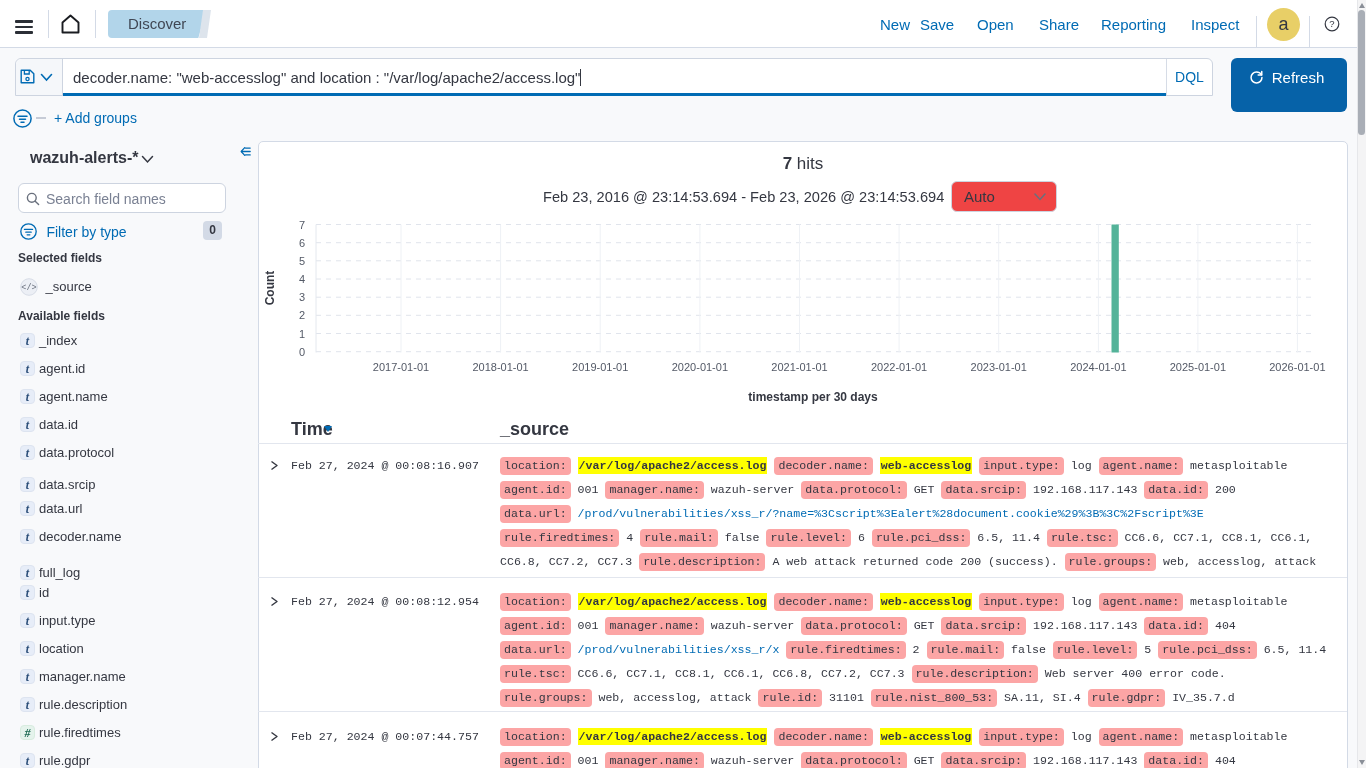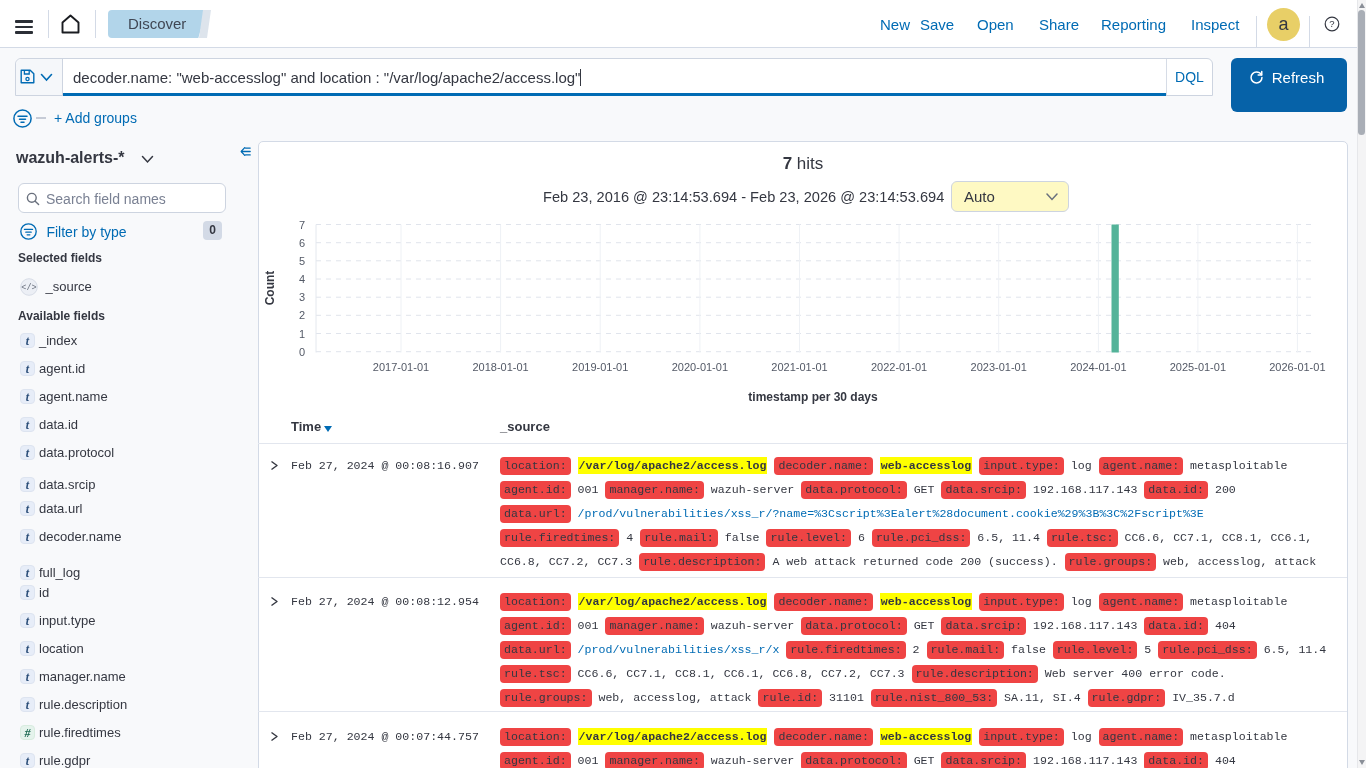--- a/index.html
+++ b/index.html
@@ -24,43 +24,43 @@
   #querytext { position:absolute; left:9px; top:0; height:36px; line-height:37px; font-size:15px; color:#343741; white-space:pre; }
   #bluebar { position:absolute; left:47px; right:46px; bottom:-1px; height:3px; background:#006bb4; }
   #dqlseg { position:absolute; right:0; top:0; width:46px; height:36px; border-left:1px solid #d6dce6; line-height:37px; text-align:center; color:#006bb4; font-size:14px; }
   #refreshbtn { position:absolute; left:1231px; top:58px; width:116px; height:54px; background:#0662a8; border-radius:6px; color:#fff; font-size:15px; text-align:center; line-height:39px; }
 
   
   #filterrow { position:absolute; left:12px; top:108px; height:20px; }
 
   
   #sidebar { position:absolute; left:0; top:141px; width:258px; }
-  #idxtitle { position:absolute; left:16px; top:8px; font-size:16px; font-weight:700; color:#343741; }
+  #idxtitle { position:absolute; left:30px; top:8px; font-size:16px; font-weight:700; color:#343741; }
   #fieldsearch { position:absolute; left:18px; top:42px; width:208px; height:30px; border:1px solid #cdd4e0; border-radius:6px; background:#fff; }
   #fieldsearch span { position:absolute; left:27px; top:0; line-height:30px; font-size:14px; color:#7a8193; }
   .sideheading { position:absolute; left:18px; font-size:12px; font-weight:700; color:#343741; }
   .fielditem { position:absolute; left:20px; height:18px; }
   .fbadge { display:inline-block; width:15px; height:15px; border-radius:4px; background:#e7edf8; border:1px solid #dde4f0; color:#2a4d78; text-align:center; line-height:15px; font-size:12px; font-style:italic; font-weight:700; font-family:"Liberation Serif",serif; vertical-align:middle; }
   .fbadge.num { background:#e5f3ec; border-color:#d8ecdf; color:#1e6b54; }
   .fname { display:inline-block; margin-left:4px; font-size:13px; color:#343741; vertical-align:middle; }
 
   
   #panel { position:absolute; left:258px; top:141px; width:1090px; height:700px; background:#fff; border:1px solid #d3dae6; border-radius:5px; }
   #hits { position:absolute; top:12px; width:100%; text-align:center; font-size:17px; }
   #rangebar { position:absolute; top:45px; left:0; width:100%; height:32px; }
   #rangetext { position:absolute; left:284px; top:2px; font-size:14.6px; color:#343741; white-space:nowrap; }
-  #autosel { position:absolute; left:692px; top:-6px; width:118px; height:31px; border:1px solid #cdd4e0; border-radius:6px; background:#fef9c3; font-size:15px; }
+  #autosel { position:absolute; left:692px; top:-6px; width:106px; height:31px; border:1px solid #cdd4e0; border-radius:6px; background:#ef4444; font-size:15px; }
   #autosel span { position:absolute; left:12px; line-height:30px; }
 
   
-  #thead { position:absolute; left:258px; top:419px; width:1090px; height:24px; font-size:13px; font-weight:700; color:#343741; }
+  #thead { position:absolute; left:258px; top:419px; width:1090px; height:24px; font-size:18px; font-weight:700; color:#343741; }
   .rowline { position:absolute; left:258px; width:1089px; height:1px; background:#e2e6ee; }
   .srcline { white-space:pre; }
   .doc { font-family:"Liberation Mono", monospace; font-size:11.6px; color:#343741; }
-  .badge { display:inline-block; background:#ef4444; border-radius:4px; padding:2px 4px; margin:0; line-height:14px; }
+  .badge { display:inline-block; background:#fca5a5; border-radius:4px; padding:2px 4px; margin:0; line-height:14px; }
   mark { background:#ffff00; font-weight:700; color:#343741; padding:2px 1px; }
   .lnk { color:#006bb4; }
   .expander { position:absolute; }
 
   
   #scrollbar { position:absolute; right:0; top:0; width:9px; height:768px; background:#f4f4f5; border-left:1px solid #e6e7ea; }
   #scrollthumb { position:absolute; right:1px; top:10px; width:7px; height:125px; background:#a9aeb6; border-radius:4px; }
 </style>
 </head>
 <body>

